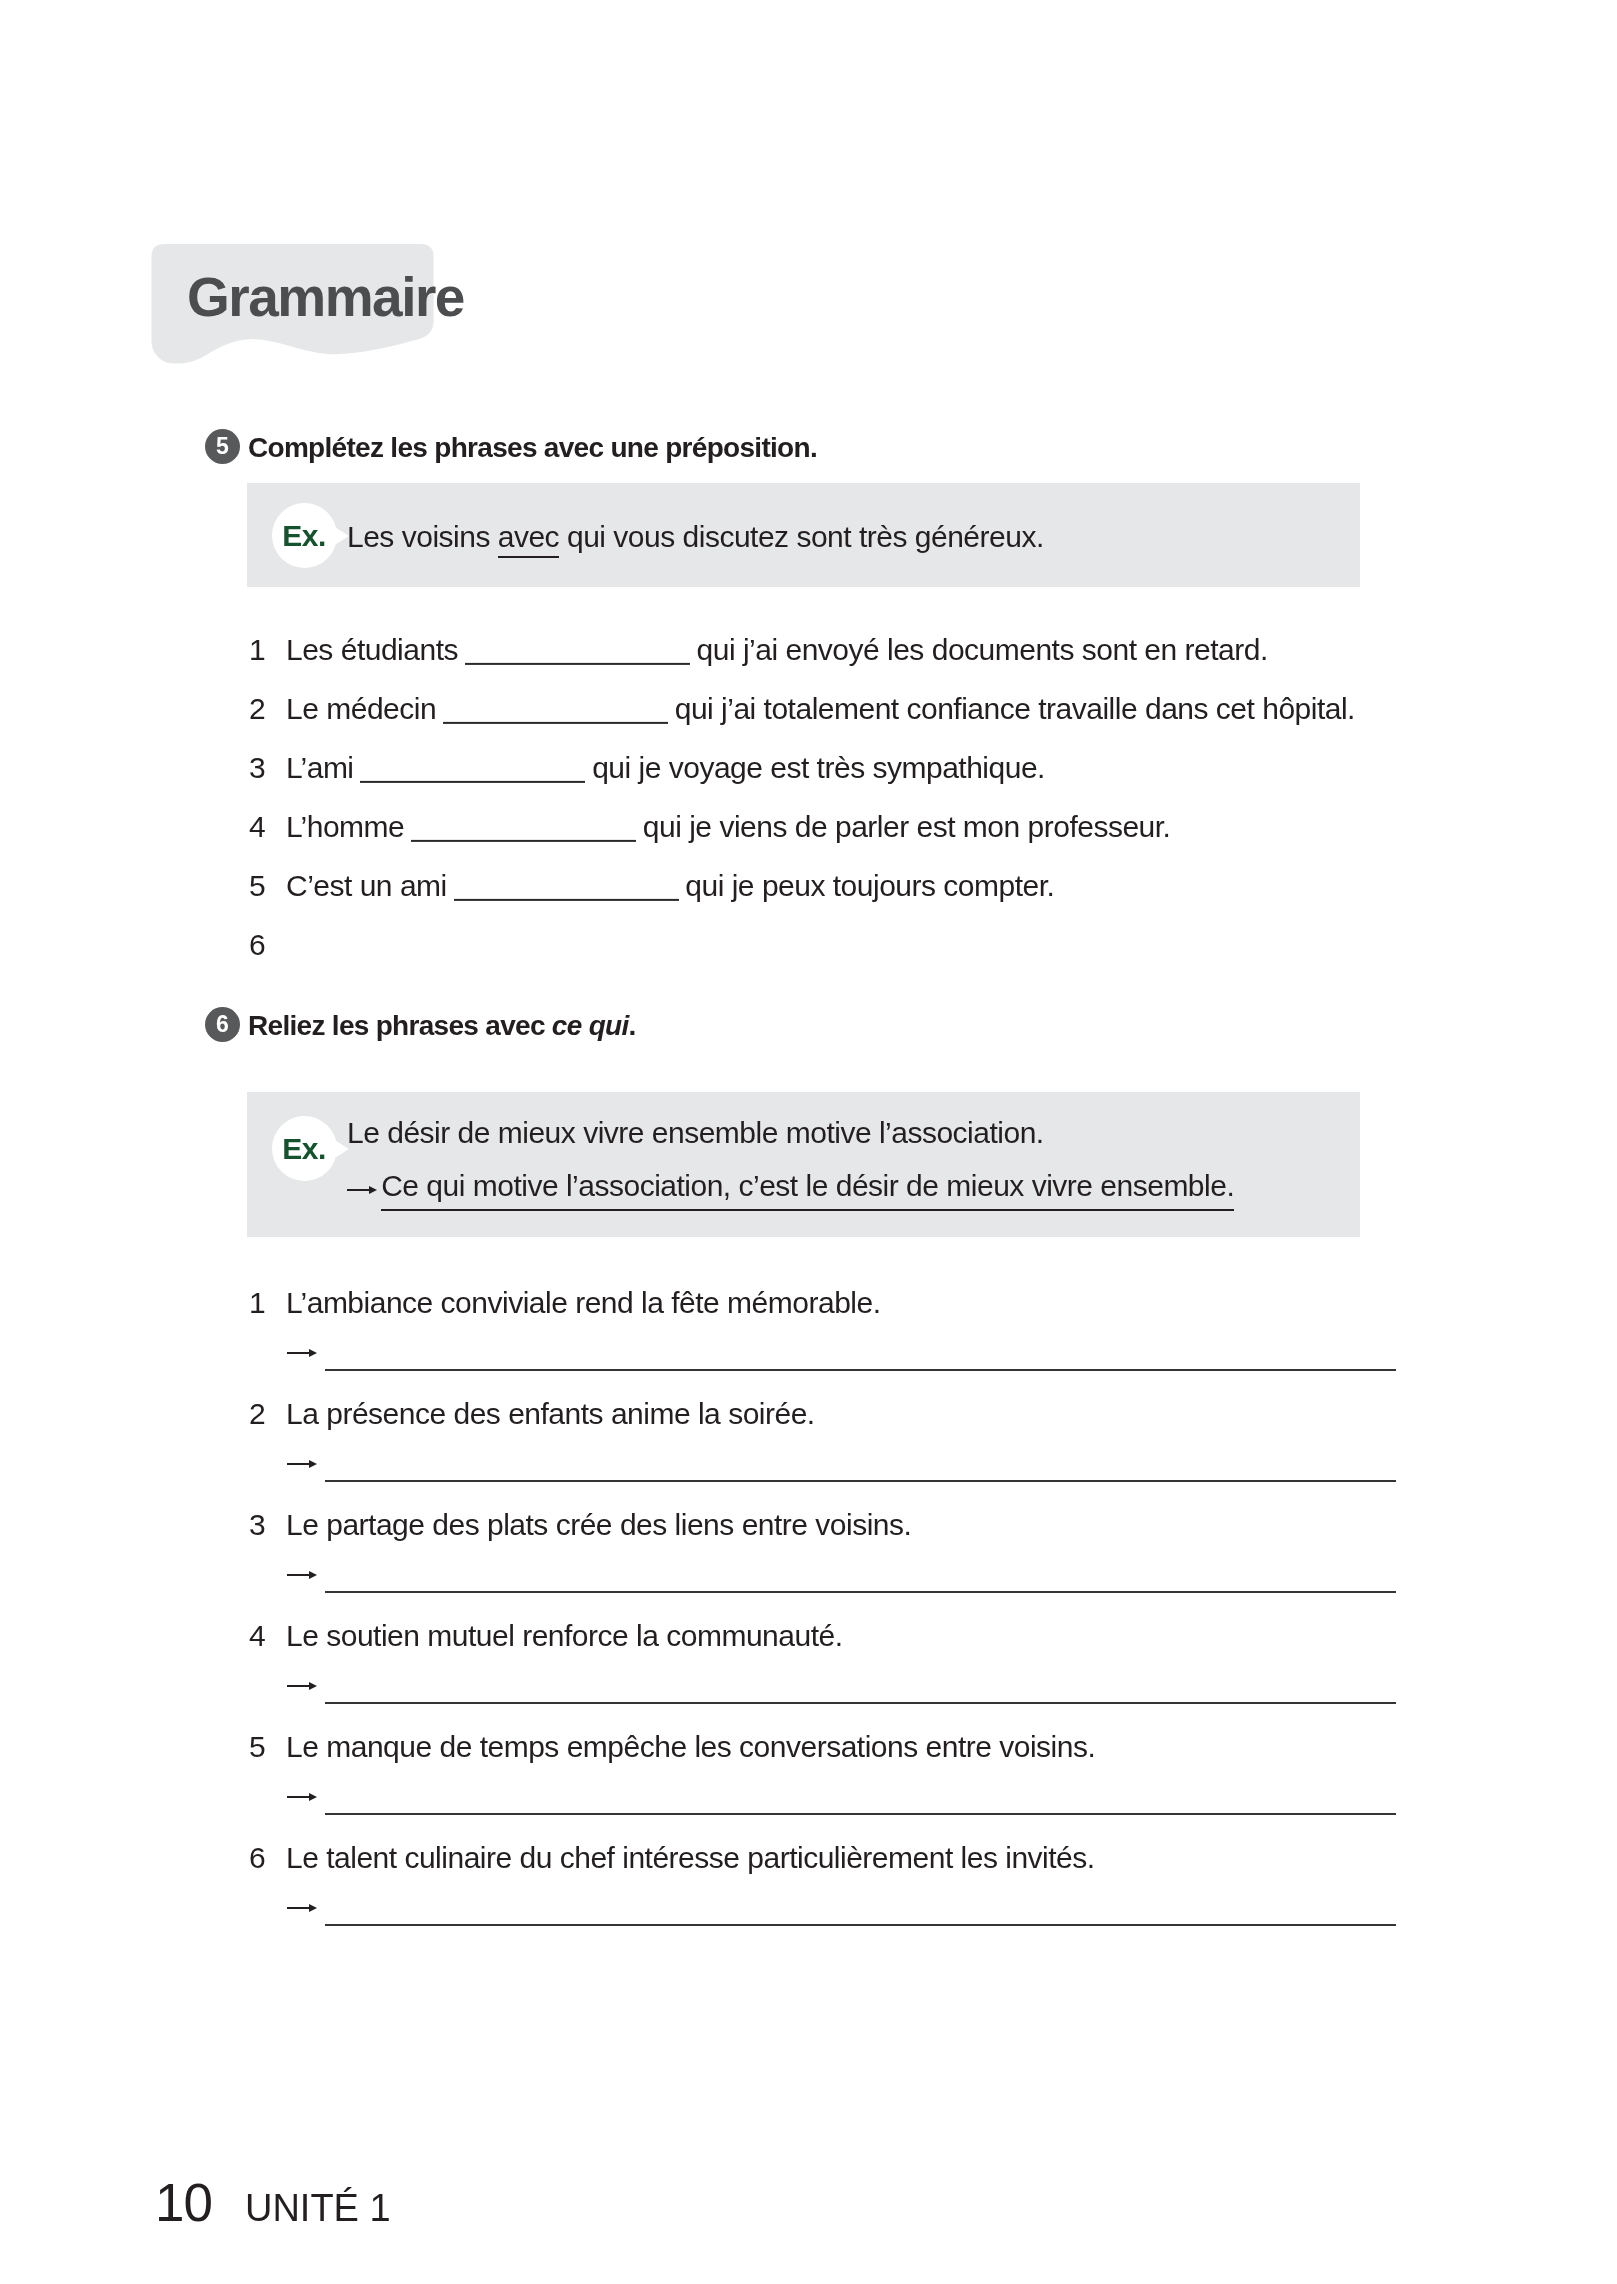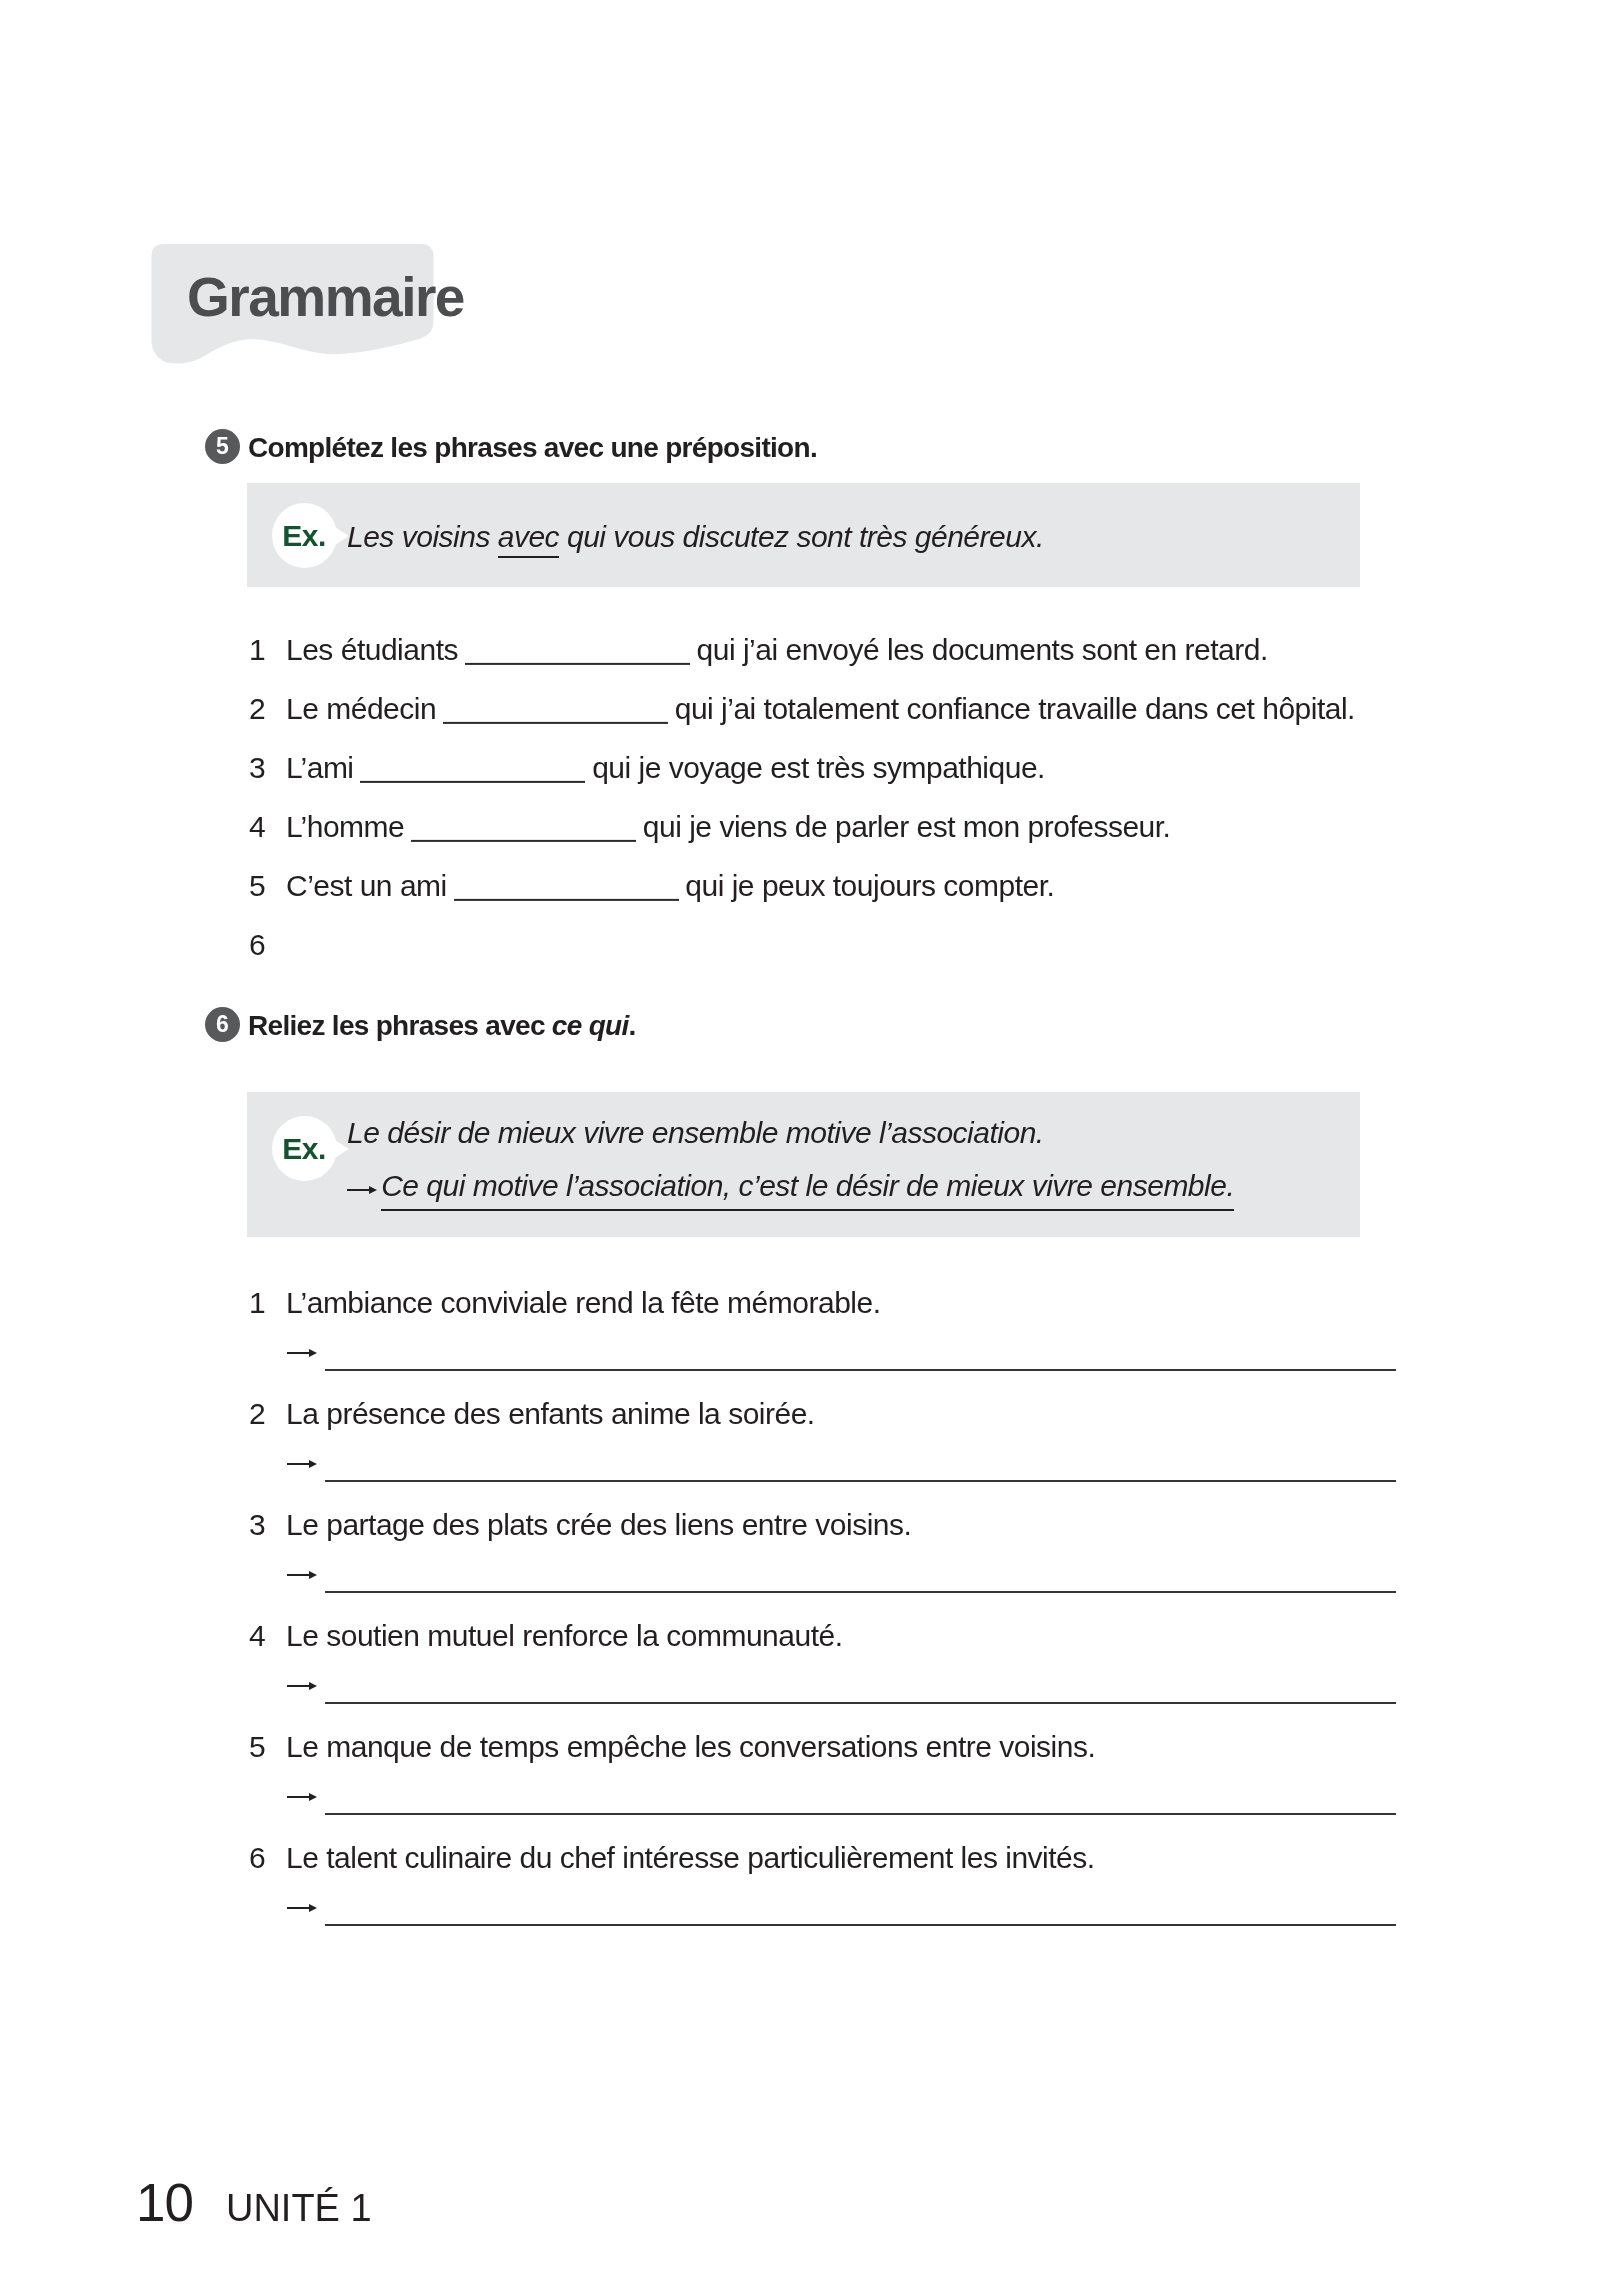--- a/index.html
+++ b/index.html
@@ -44,21 +44,21 @@
     background:#ffffff; display:flex; align-items:center; justify-content:center;
     font-size:30px; font-weight:bold; color:#14532d;
   }
   .bubble::after {
     content:""; position:absolute; left:61px; top:50%;
     transform:translateY(-50%);
     border-left:16.6px solid #ffffff;
     border-top:10.8px solid transparent;
     border-bottom:10.8px solid transparent;
   }
-  .example-text { position:absolute; font-size:30px; font-style:italic; white-space:nowrap; }
+  .example-text { position:absolute; font-size:30px; white-space:nowrap; }
   .u-word { border-bottom:2px solid #231f20; padding-bottom:2.9px; }
   .u-line { border-bottom:2px solid #231f20; padding-bottom:5.9px; }
 
   .arrow {
     display:inline-block; position:relative;
     width:22.5px; height:2px; background:#231f20; vertical-align:middle;
   }
   .arrow::after {
     content:""; position:absolute; right:-7.3px; top:50%; transform:translateY(-50%);
     border-left:8.3px solid #231f20;
@@ -79,21 +79,21 @@
 
   
   .items6 { position:absolute; left:249px; top:1286px; width:1147px; }
   .item6 { position:relative; height:111px; font-size:30px; }
   .item6 .sentence { display:flex; white-space:nowrap; }
   .item6 .n { width:37px; flex:0 0 37px; }
   .item6 .arrow { position:absolute; left:38px; top:66px; }
   .answer-line { position:absolute; left:76px; right:0; top:83px; border-top:2px solid #353537; }
 
   
-  .footer { position:absolute; left:136px; top:2172px; display:flex; align-items:baseline; gap:33px; }
+  .footer { position:absolute; left:155px; top:2172px; display:flex; align-items:baseline; gap:33px; }
   .page-number { font-size:53px; letter-spacing:-1px; }
   .unit-label { font-size:38px; letter-spacing:0; }
 </style>
 </head>
 <body>
 
 <div class="page">
 
   <div class="section-badge">
     <svg width="283" height="122" viewBox="0 0 578 250">

